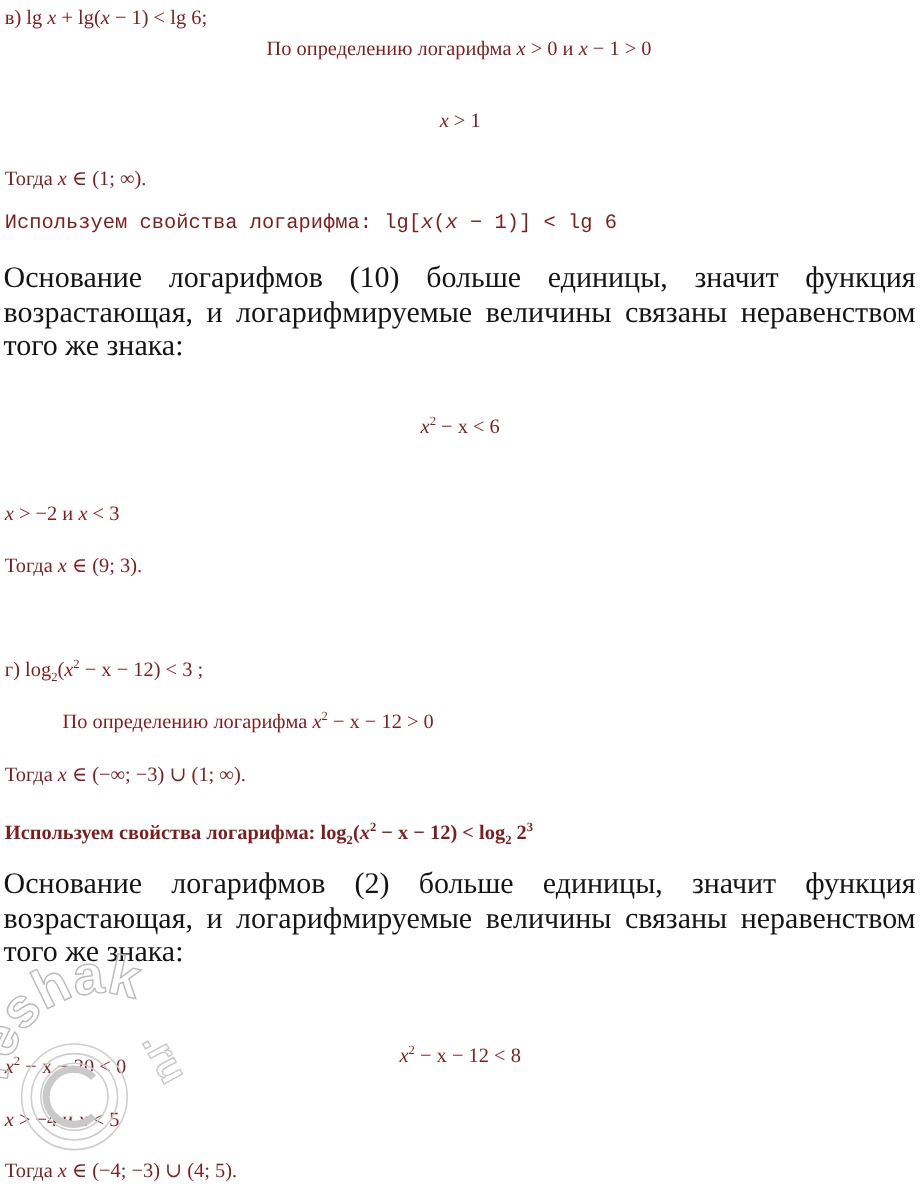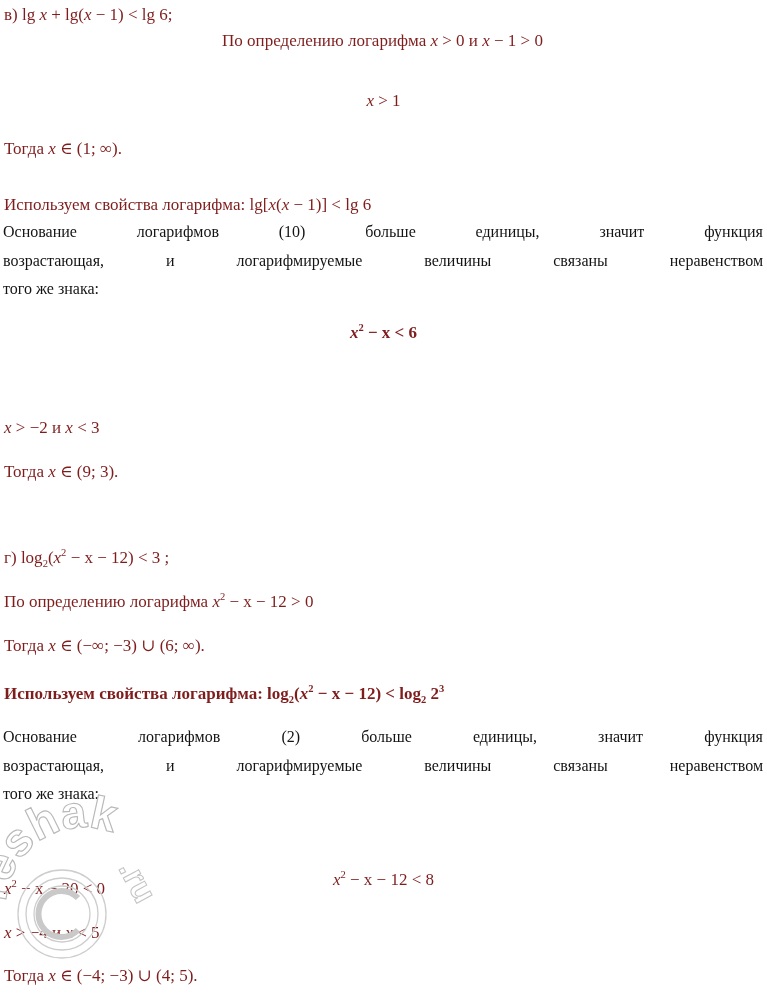--- a/index.html
+++ b/index.html
@@ -33,21 +33,21 @@
   }
   .line.center {
     text-align: center;
     left: 0;
     right: 0;
   }
   .para {
     position: absolute;
     left: 3px;
     width: 760px;
-    font-size: 16px;
+    font-size: 25px;
     line-height: 28.5px;
     text-align: justify;
     text-align-last: left;
     color: #141414;
   }
   
   .jline {
     display: block;
     white-space: nowrap;
   }
@@ -138,21 +138,21 @@
     <i>x</i>
     <span>&gt; 1</span>
   </div>
 
   <div class="line" style="top:136px;">
     <span>Тогда</span>
     <i>x</i>
     <span>∈ (1; ∞).</span>
   </div>
 
-  <div class="line" style="top:192px;">
+  <div class="line" style="top:174px;font-family:Liberation Mono, monospace;">
     <span>Используем свойства логарифма:</span>
     <span>lg[</span><i>x</i><span>(</span><i>x</i>
     <span>− 1)] &lt; lg 6</span>
   </div>
 
   <div class="para" style="top:218px;">
     <span class="jline stretch">
       <span>Основание</span>
       <span>логарифмов</span>
       <span>(10)</span>
@@ -165,21 +165,21 @@
       <span>возрастающая,</span>
       <span>и</span>
       <span>логарифмируемые</span>
       <span>величины</span>
       <span>связаны</span>
       <span>неравенством</span>
     </span>
     <span class="jline">того же знака:</span>
   </div>
 
-  <div class="line center" style="top:320px;font-weight:bold;">
+  <div class="line center" style="top:343px;">
     <i>x</i><span class="upr">2</span>
     <span>− x &lt; 6</span>
   </div>
 
 
   <div class="line" style="top:415px;">
     <i>x</i>
     <span>&gt; −2 и</span>
     <i>x</i>
     <span>&lt; 3</span>
@@ -190,30 +190,30 @@
     <i>x</i>
     <span>∈ (9; 3).</span>
   </div>
 
   <div class="line" style="top:545px;">
     <span>г)</span>
     <span>log</span><span class="sub">2</span><span>(</span><i>x</i><span class="upr">2</span>
     <span>− x − 12) &lt; 3 ;</span>
   </div>
 
-  <div class="line" style="top:589px;">
+  <div class="line" style="top:589px;margin-left:48px;">
     <span>По определению логарифма</span>
     <i>x</i><span class="upr">2</span>
     <span>− x − 12 &gt; 0</span>
   </div>
 
   <div class="line" style="top:633px;">
     <span>Тогда</span>
     <i>x</i>
-    <span>∈ (−∞; −3) ∪ (6; ∞).</span>
+    <span>∈ (−∞; −3) ∪ (1; ∞).</span>
   </div>
 
   <div class="line" style="top:681px;font-weight:bold;">
     <span>Используем свойства логарифма:</span>
     <span>log</span><span class="sub">2</span><span>(</span><i>x</i><span class="upr">2</span>
     <span>− x − 12) &lt;</span>
     <span>log</span><span class="sub">2</span>
     <span>2</span><span class="upr">3</span>
   </div>
 

